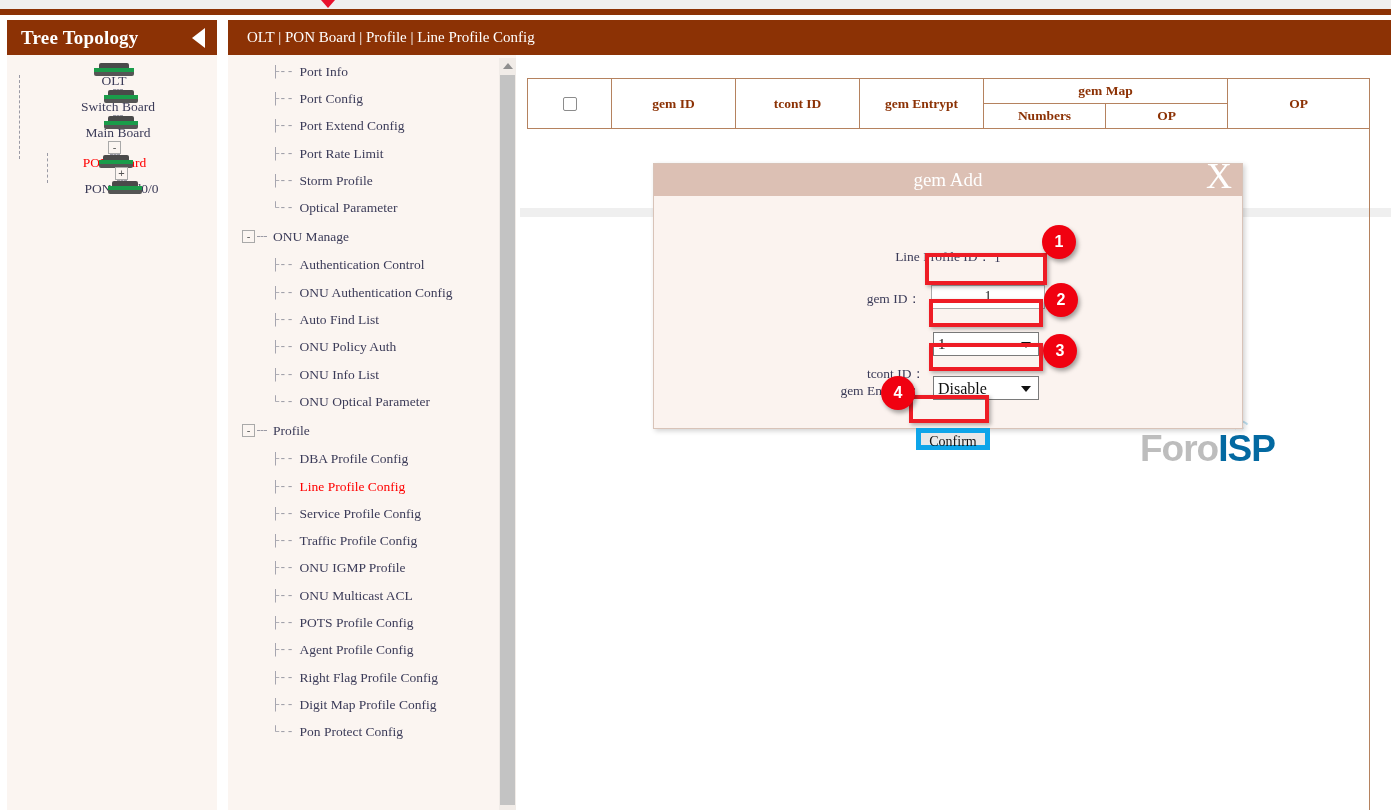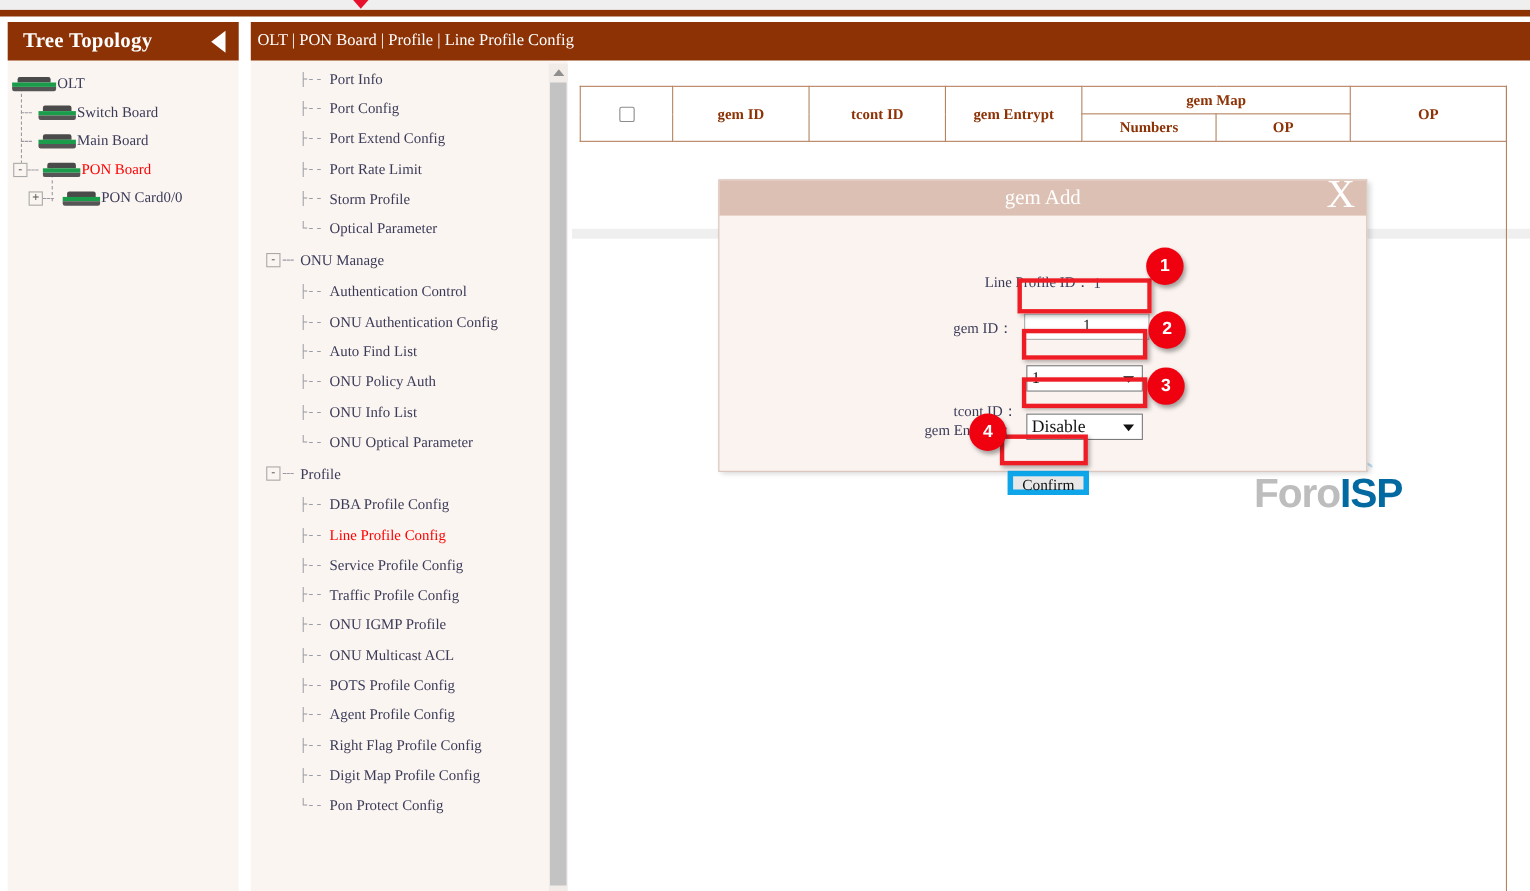--- a/index.html
+++ b/index.html
@@ -38,21 +38,21 @@
     display:flex; align-items:center; justify-content:space-between;
     padding:0 12px 0 14px;
   }
   .tree-title { font-size:19px; font-weight:bold; letter-spacing:.2px;}
   .tree-collapse {
     width:0;height:0;border-top:10px solid transparent;border-bottom:10px solid transparent;
     border-right:13px solid #ffffff; cursor:pointer;
   }
   .tree-body { padding:8px 0 0 0; font-size:13.5px; color:#3b3b58; position:relative;}
 
-  .tnode { position:relative; display:flex; align-items:center; height:26px; white-space:nowrap;}
+  .tnode { position:relative; display:flex; align-items:center; height:26px; white-space:nowrap;flex-direction:column;}
   .tnode .lbl { color:#3b3b58; }
   .tnode .lbl.red { color:#ff0000; }
   .indent1 { padding-left:0px; }
 
   .devicon { display:inline-block; position:relative; width:40px; height:13px; margin-right:1px; vertical-align:middle;}
   .devicon .top { position:absolute; left:5px; top:0; width:30px; height:5px; background:#4a4a4a; border-radius:2px 2px 0 0;}
   .devicon .mid { position:absolute; left:0px; top:5px; width:40px; height:4px; background:#1a9c4a;}
   .devicon .bot { position:absolute; left:0px; top:9px; width:40px; height:4px; background:#555; border-radius:0 0 2px 2px;}
   .devicon.small { width:34px;}
   .devicon.small .top{left:4px;width:26px;}
@@ -381,21 +381,21 @@
   </div>
 
   <div class="mscroll">
     <div class="arrow-up">
         <i></i>
       </div>
     <div class="thumb"></div>
   </div>
 
   <div style="position:absolute;left:228px;top:20px;width:1163px;height:35px;background:#8c3205;
-              display:flex;align-items:center;padding-left:6px;">
+              display:flex;align-items:center;padding-left:19px;">
     <span style="color:#fff;font-size:15px;">OLT | PON Board | Profile | Line Profile Config</span>
   </div>
 
   <div class="content">
 
     <div class="table-wrap">
       <table class="gt">
         <thead>
           <tr>
             <th rowspan="2" style="width:84px;">

